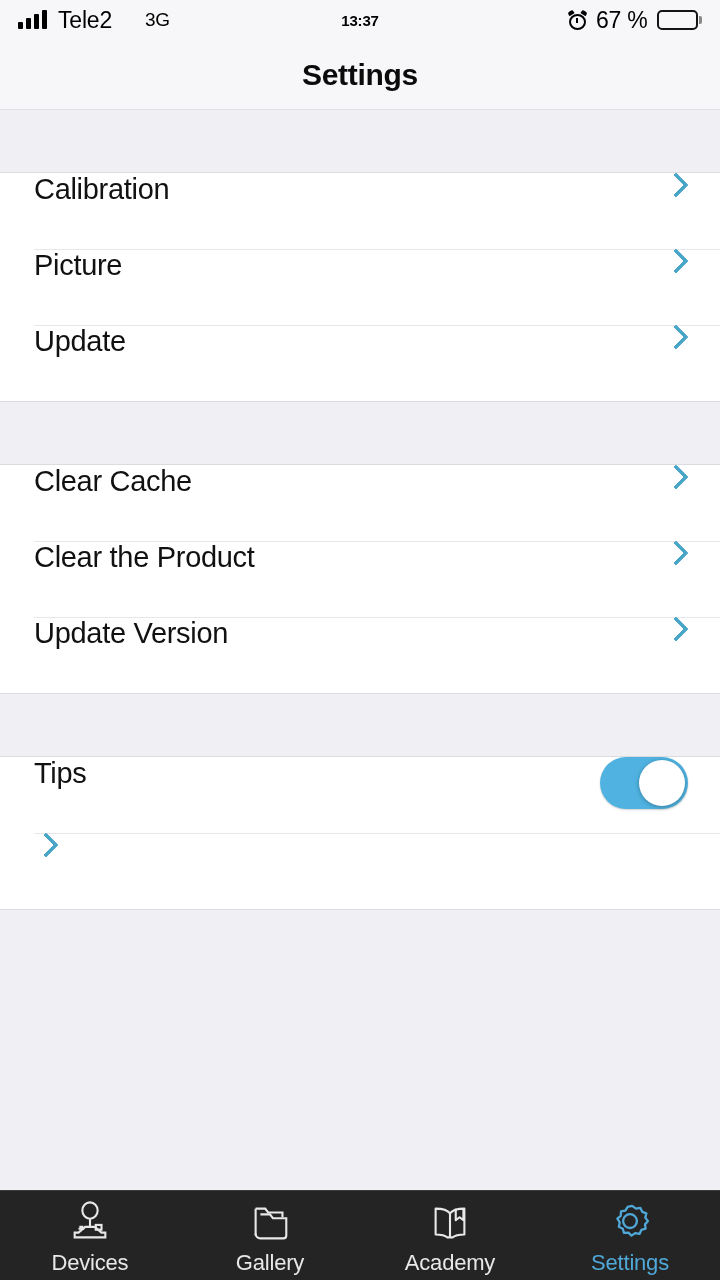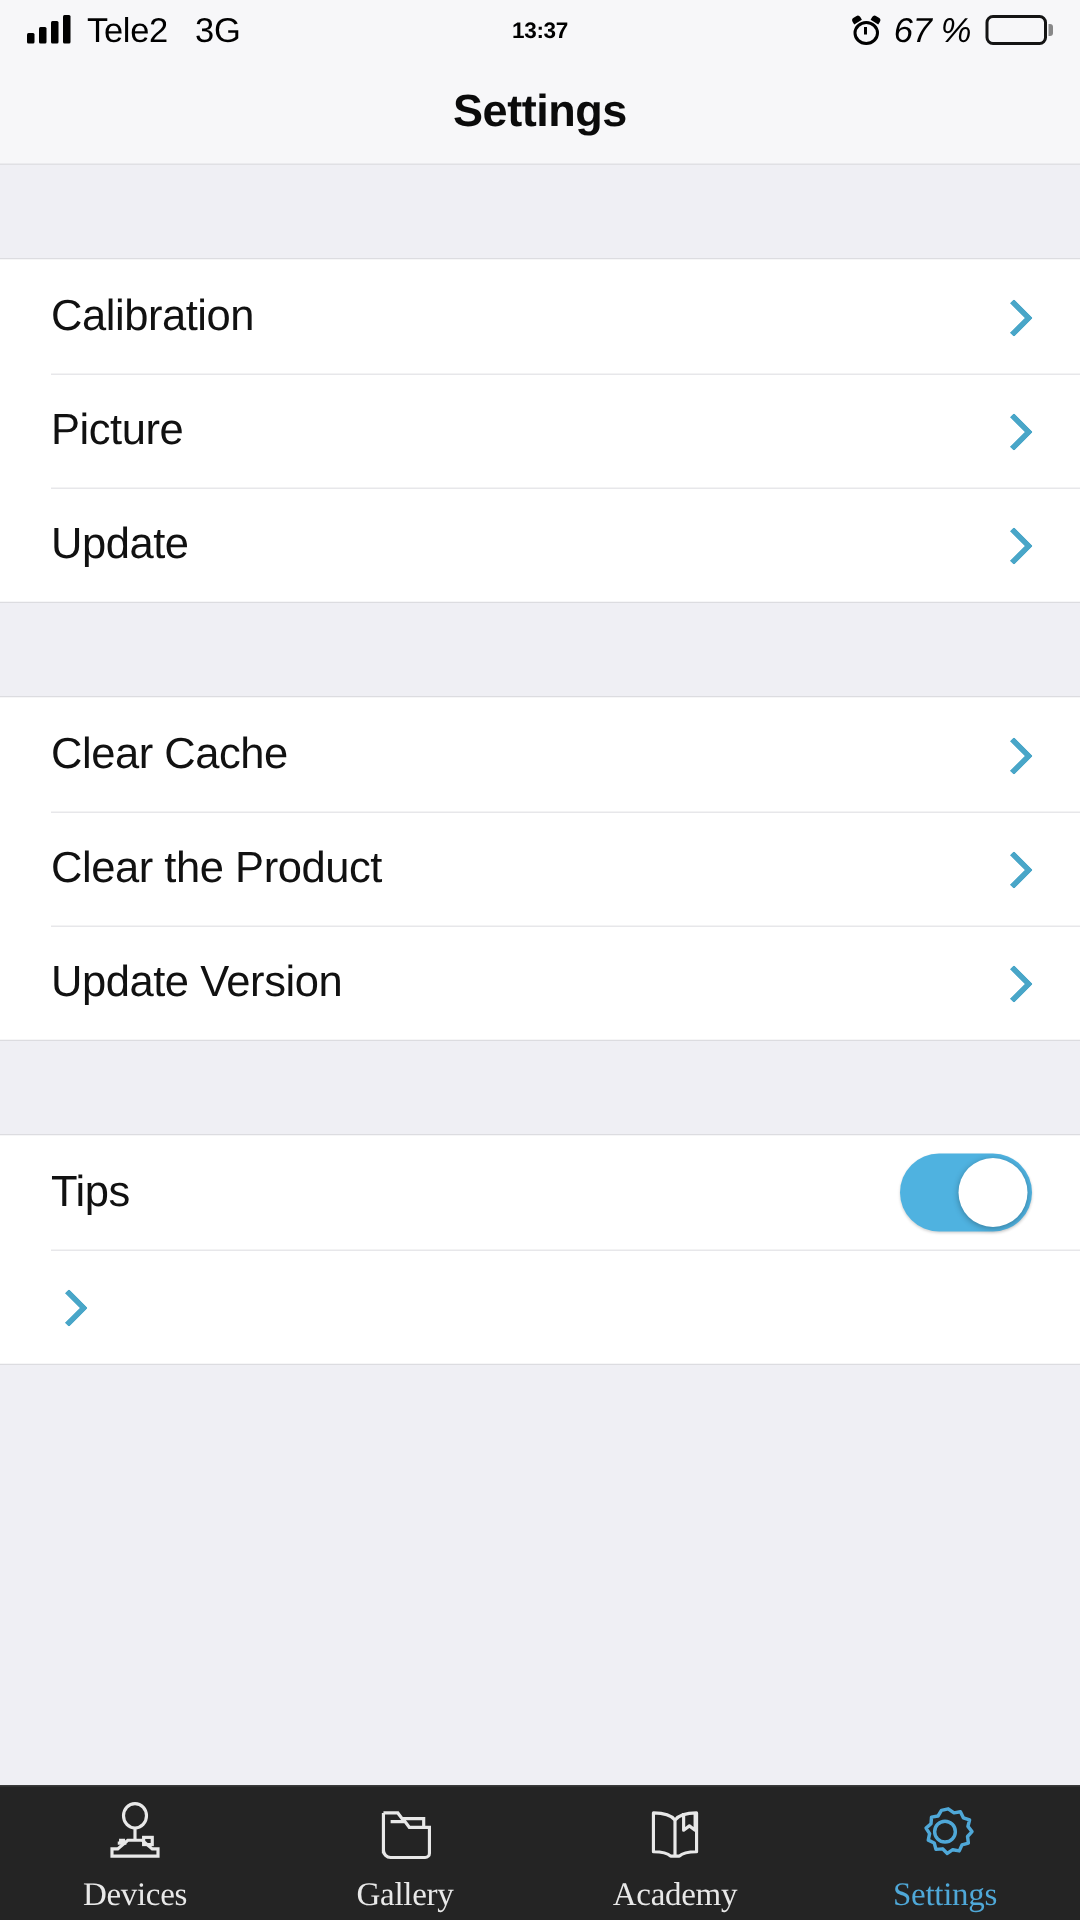--- a/index.html
+++ b/index.html
@@ -25,21 +25,21 @@
     position:relative;
   }
   .sb-left { display:flex; align-items:center; gap:11px; }
   .signal { display:flex; align-items:flex-end; gap:3px; height:18px; }
   .signal i { display:block; width:5px; background:#000; border-radius:1px; }
   .signal i:nth-child(1){ height:7px; }
   .signal i:nth-child(2){ height:11px; }
   .signal i:nth-child(3){ height:15px; }
   .signal i:nth-child(4){ height:19px; }
   .carrier { font-size:23px; color:#000; letter-spacing:-0.2px; }
-  .network { font-size:23px; color:#000; margin-left:7px; letter-spacing:-0.2px; }
+  .network { font-size:19px; color:#000; margin-left:22px; letter-spacing:-0.2px; }
   .sb-center {
     position:absolute; left:0; right:0; top:0; bottom:0;
     display:flex; align-items:center; justify-content:center;
     font-size:15px; font-weight:bold; color:#000; letter-spacing:-0.2px;
     pointer-events:none;
   }
   .sb-right {
     margin-left:auto; display:flex; align-items:center; gap:9px;
     position:relative; z-index:2;
   }
@@ -49,21 +49,21 @@
     border:2.6px solid #000; border-radius:50%;
   }
   .alarm-ico .hand {
     position:absolute; left:8.2px; top:7px; width:2.2px; height:5px; background:#000;
   }
   .alarm-ico .e1, .alarm-ico .e2 {
     position:absolute; top:0; width:6px; height:4px; background:#000; border-radius:2px 2px 0 0;
   }
   .alarm-ico .e1 { left:0px; transform:rotate(-32deg); }
   .alarm-ico .e2 { right:0px; transform:rotate(32deg); }
-  .batt-pct { font-size:23px; color:#000; letter-spacing:-0.2px;font-style:italic; }
+  .batt-pct { font-size:23px; color:#000; letter-spacing:-0.2px; }
   .battery { display:flex; align-items:center; }
   .batt-body {
     width:41px; height:20px; border:2px solid #000; border-radius:5px;
     padding:2px; position:relative; opacity:.92;
   }
   .batt-fill { height:100%; background:#000; border-radius:2px; }
   .batt-cap {
     width:3px; height:8px; background:#000; border-radius:0 2px 2px 0;
     margin-left:1.5px; opacity:.45;
   }
@@ -79,21 +79,21 @@
 
   
   .content { flex:1 1 auto; background:#EFEFF4; overflow:hidden; }
   .gap { height:62px; background:#EFEFF4; }
   .group {
     background:#FFFFFF;
     border-top:1px solid #DCDCE0;
     border-bottom:1px solid #DCDCE0;
   }
   .row {
-    height:76px; display:flex; align-items:center;
+    height:76px; display:flex; align-items:flex-start;
     padding:0 22px 0 34px;
     background:#FFFFFF; position:relative;gap:20px;
   }
   .row + .row::before {
     content:""; position:absolute; left:34px; right:0; top:0;
     height:1px; background:#E7E7EA;
   }
   .row-label { font-size:29px; color:#111; letter-spacing:-0.3px; flex:1; }
   .chev { width:22px; height:22px; position:relative; margin-right:12px; }
   .chev::before {
@@ -115,21 +115,20 @@
     background:#FFF; box-shadow:0 1px 4px rgba(0,0,0,.3);
   }
   .filler { background:#EFEFF4; height:100%; }
 
   
   .tabbar {
     flex:0 0 90px; height:90px;
     background:#242424;
     display:flex; align-items:stretch;
     border-top:1px solid #3A3A3A;
-    font-family:Liberation Serif, serif;
   }
   .tab {
     flex:1; display:flex; flex-direction:column;
     align-items:center; justify-content:center; gap:4px;
     padding-top:4px;
   }
   .tab svg { display:block; }
   .tab-label { font-size:22px; color:#E8E8E8; letter-spacing:-0.2px; }
   .tab.active .tab-label { color:#4FA8D8; }
 </style>

